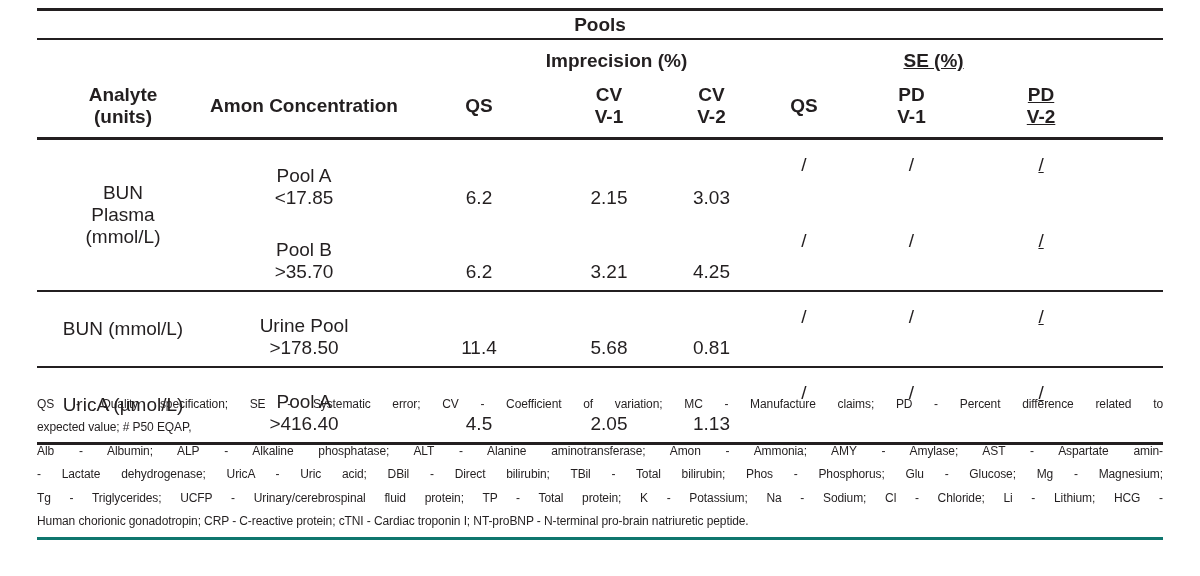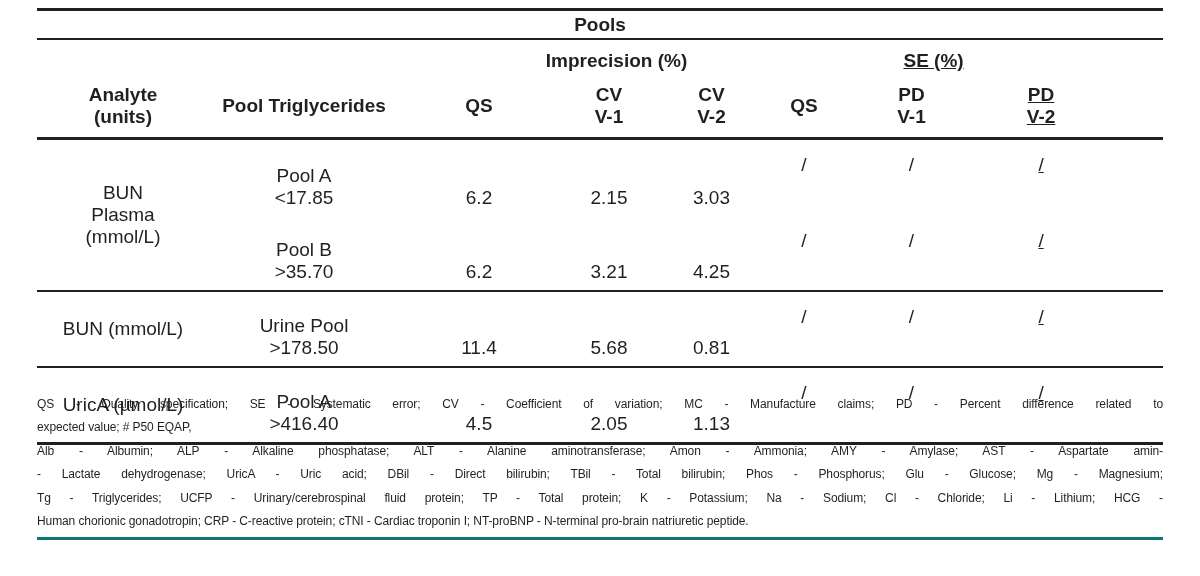--- a/index.html
+++ b/index.html
@@ -68,21 +68,21 @@
       </tr>
       <tr class="ghead">
         <th></th>
         <th></th>
         <th colspan="3" class="gh-imp">Imprecision (%)</th>
         <th colspan="3" class="pad-r">SE (%)</th>
       </tr>
       <tr class="chead">
         <th class="pre">Analyte
 (units)</th>
-        <th>Pool Triglycerides</th>
+        <th>Amon Concentration</th>
         <th>QS</th>
         <th class="pre">CV
 V-1</th>
         <th class="pre">CV
 V-2</th>
         <th>QS</th>
         <th class="pre">PD
 V-1</th>
         <th class="pre pad-r">PD
 V-2</th>

